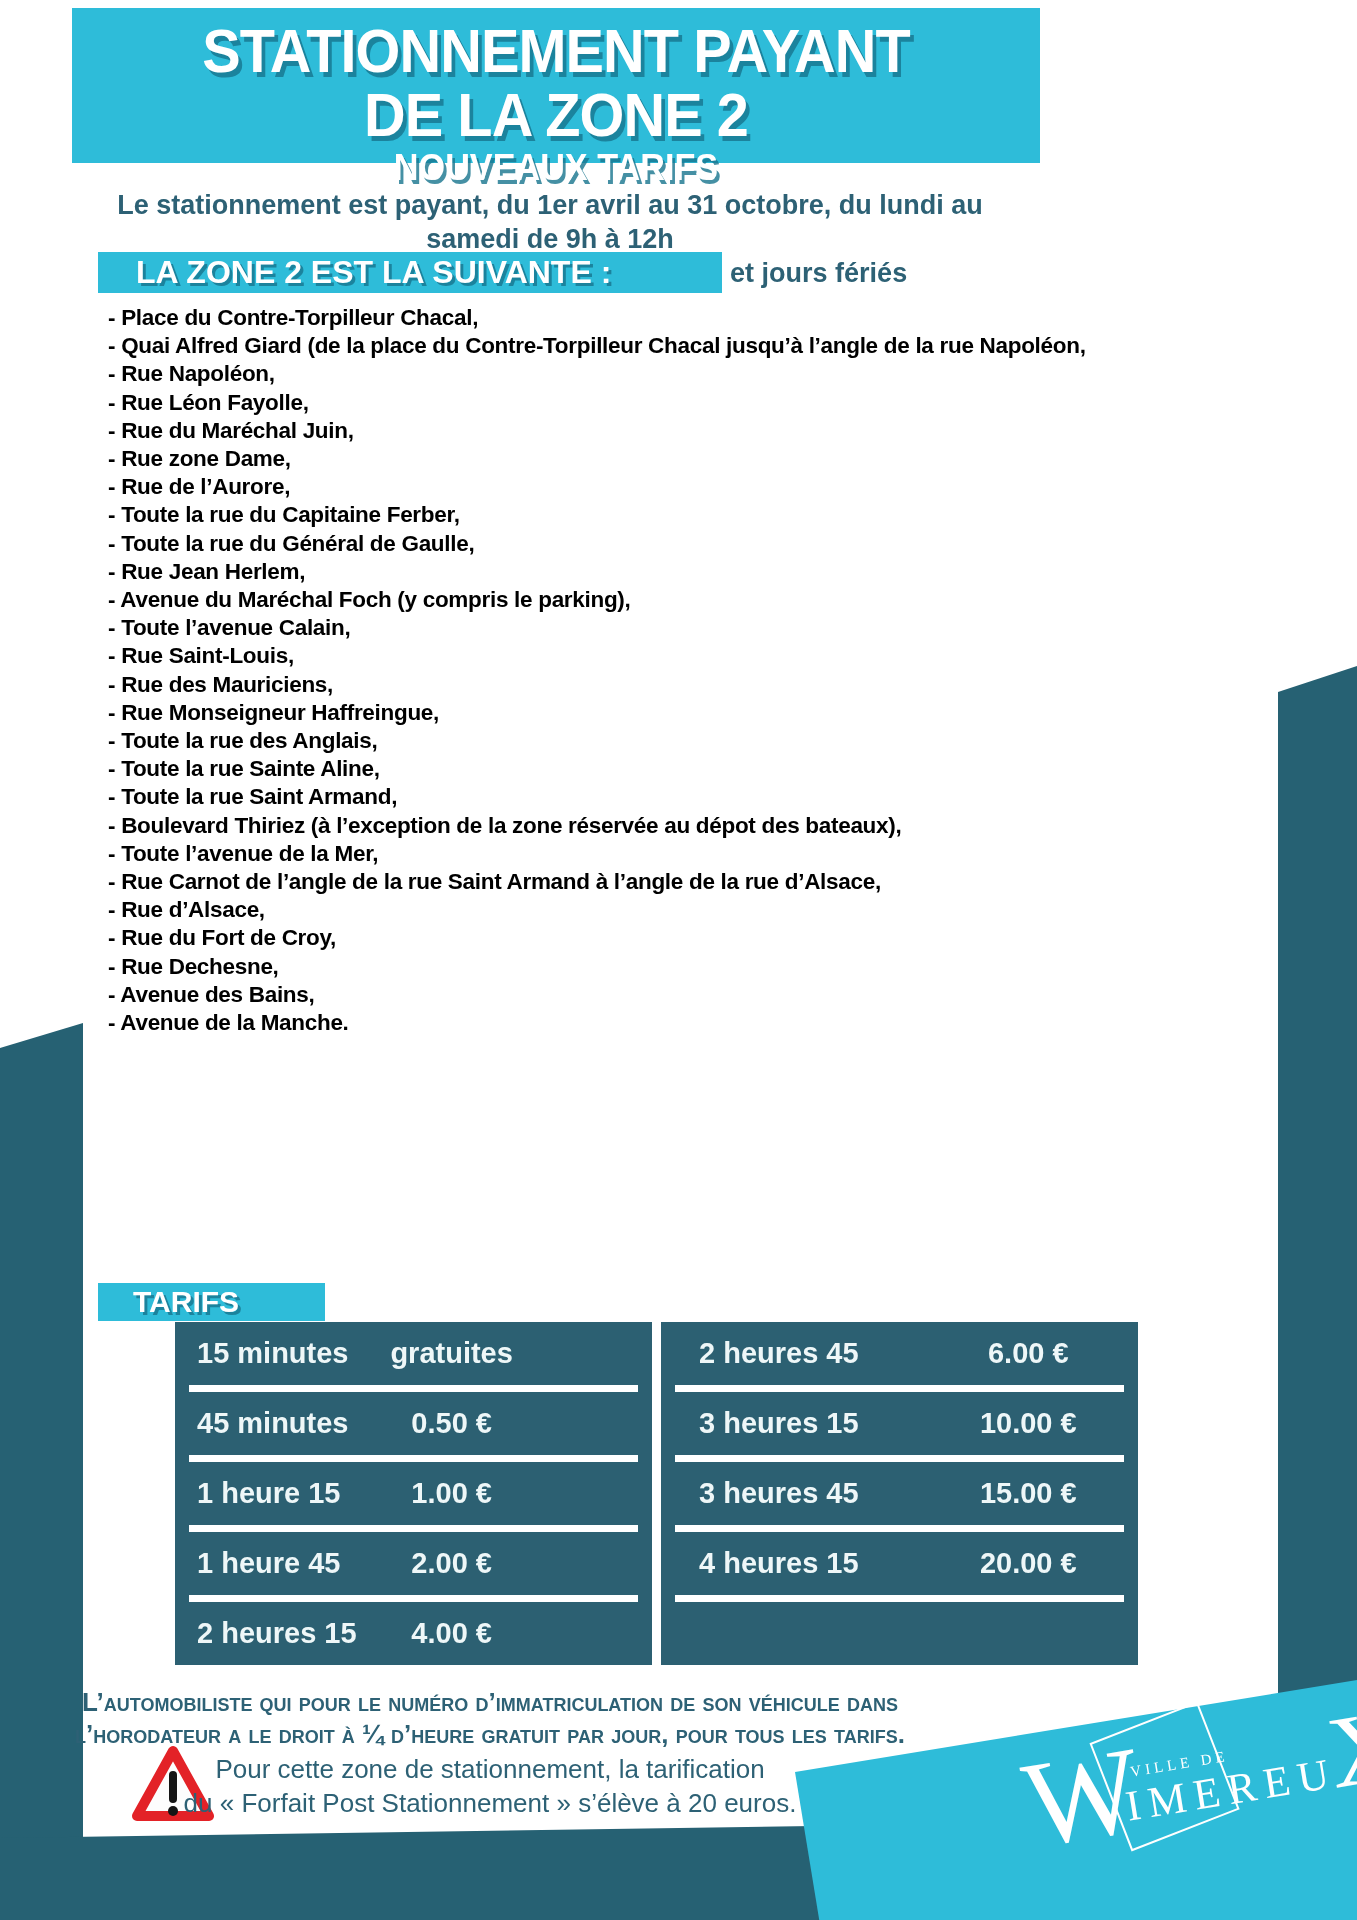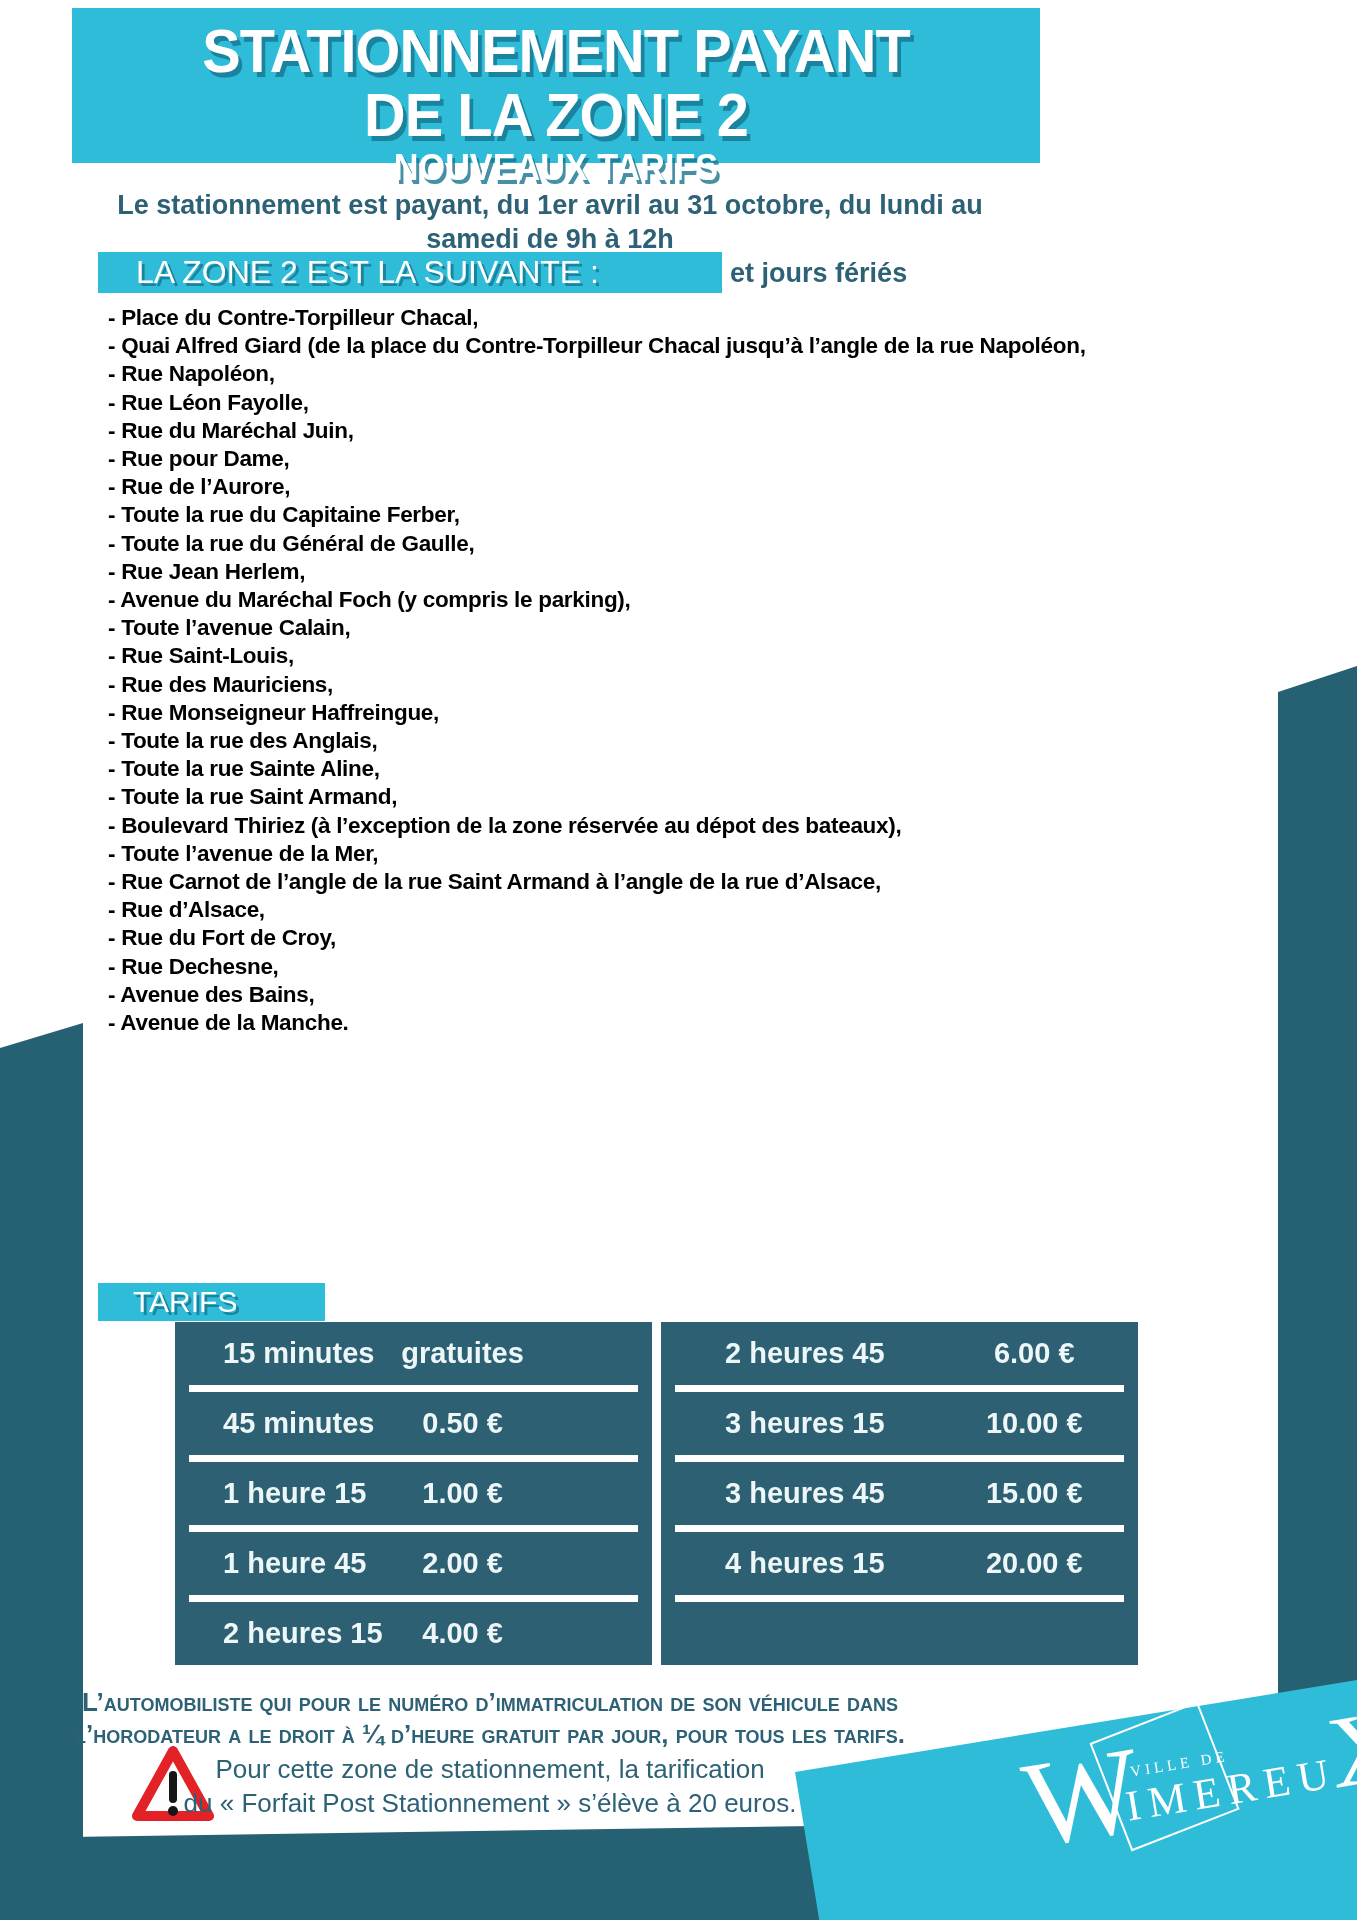--- a/index.html
+++ b/index.html
@@ -26,32 +26,32 @@
   .header-band{left:72px;top:8px;width:968px;height:155px;background:#2ebcd9;z-index:2;text-align:center;}
   .title{color:#fff;font-weight:800;letter-spacing:-1px;line-height:1.0;
          text-shadow:4px 5px 0 rgba(22,116,141,.8);transform:scaleX(.93);}
   .title-1{font-size:62px;margin-top:12px;}
   .title-2{font-size:62px;margin-top:2px;}
   .subtitle{color:#fff;font-weight:800;font-size:36px;line-height:1;margin-top:4px;
             text-shadow:3px 4px 0 rgba(22,116,141,.8);transform:scaleX(.95);}
   
   .intro{left:70px;top:188px;width:960px;text-align:center;font-size:27px;font-weight:600;line-height:34px;z-index:2;}
   
-  .banner{background:#2ebcd9;color:#fff;font-weight:400;z-index:2;
+  .banner{background:#2ebcd9;color:#fff;font-weight:700;z-index:2;
           text-shadow:3px 3px 0 rgba(22,116,141,.8);}
   .banner-zone{left:98px;top:252px;width:624px;height:41px;font-size:32px;line-height:41px;padding-left:38px;box-sizing:border-box;}
   .banner-tarifs{left:98px;top:1283px;width:227px;height:38px;font-size:30px;line-height:38px;padding-left:35px;box-sizing:border-box;}
   
   .streets{left:108px;top:304px;width:1190px;z-index:2;}
   .street{font-size:22.5px;font-weight:700;line-height:28.2px;letter-spacing:-.3px;white-space:nowrap;color:#000000;}
   
   .ttable{left:175px;top:1322px;width:963px;height:343px;display:flex;z-index:2;background:#2c6072;}
   .thalf{display:flex;flex-direction:column;flex:1;}
   .tcenter{width:9px;background:#ffffff;}
-  .trow{flex:1;display:grid;align-items:center;color:#eef7f8;font-weight:700;font-size:29px;padding-left:26px;}
+  .trow{flex:1;display:grid;align-items:center;color:#eef7f8;font-weight:700;font-size:29px;}
   .thalf-left .trow{grid-template-columns:40% 36% 24%;}
   .thalf-right .trow{grid-template-columns:54% 46%;}
   .trow .dur{padding-left:22px;white-space:nowrap;}
   .thalf-right .trow .dur{padding-left:38px;}
   .trow .price{text-align:center;white-space:nowrap;}
   .tdiv{height:7px;background:#ffffff;margin:0 14px;flex:none;}
   
   .notice{left:60px;top:1686px;width:860px;text-align:center;font-size:26px;font-weight:700;
           font-variant:small-caps;line-height:32px;z-index:2;}
   
@@ -78,21 +78,21 @@
     <div>et de 14h à 19h, y compris les dimanches et jours fériés</div>
   </div>
 
   <div class="abs banner banner-zone">LA ZONE 2 EST LA SUIVANTE :</div>
   <div class="abs streets">
       <div class="street">- Place du Contre-Torpilleur Chacal,</div>
       <div class="street">- Quai Alfred Giard (de la place du Contre-Torpilleur Chacal jusqu’à l’angle de la rue Napoléon,</div>
       <div class="street">- Rue Napoléon,</div>
       <div class="street">- Rue Léon Fayolle,</div>
       <div class="street">- Rue du Maréchal Juin,</div>
-      <div class="street">- Rue pour Dame,</div>
+      <div class="street">- Rue zone Dame,</div>
       <div class="street">- Rue de l’Aurore,</div>
       <div class="street">- Toute la rue du Capitaine Ferber,</div>
       <div class="street">- Toute la rue du Général de Gaulle,</div>
       <div class="street">- Rue Jean Herlem,</div>
       <div class="street">- Avenue du Maréchal Foch (y compris le parking),</div>
       <div class="street">- Toute l’avenue Calain,</div>
       <div class="street">- Rue Saint-Louis,</div>
       <div class="street">- Rue des Mauriciens,</div>
       <div class="street">- Rue Monseigneur Haffreingue,</div>
       <div class="street">- Toute la rue des Anglais,</div>

